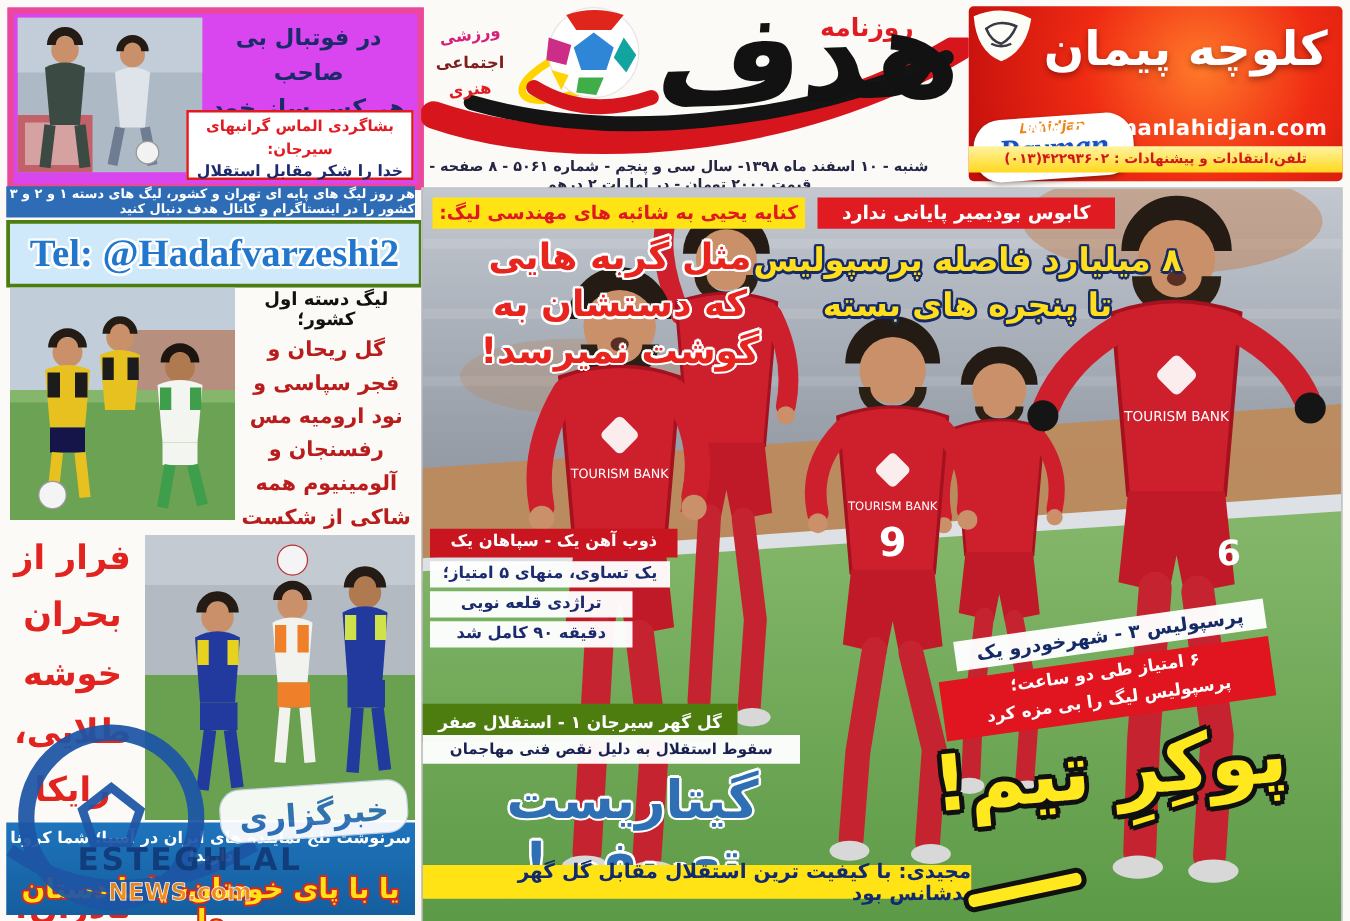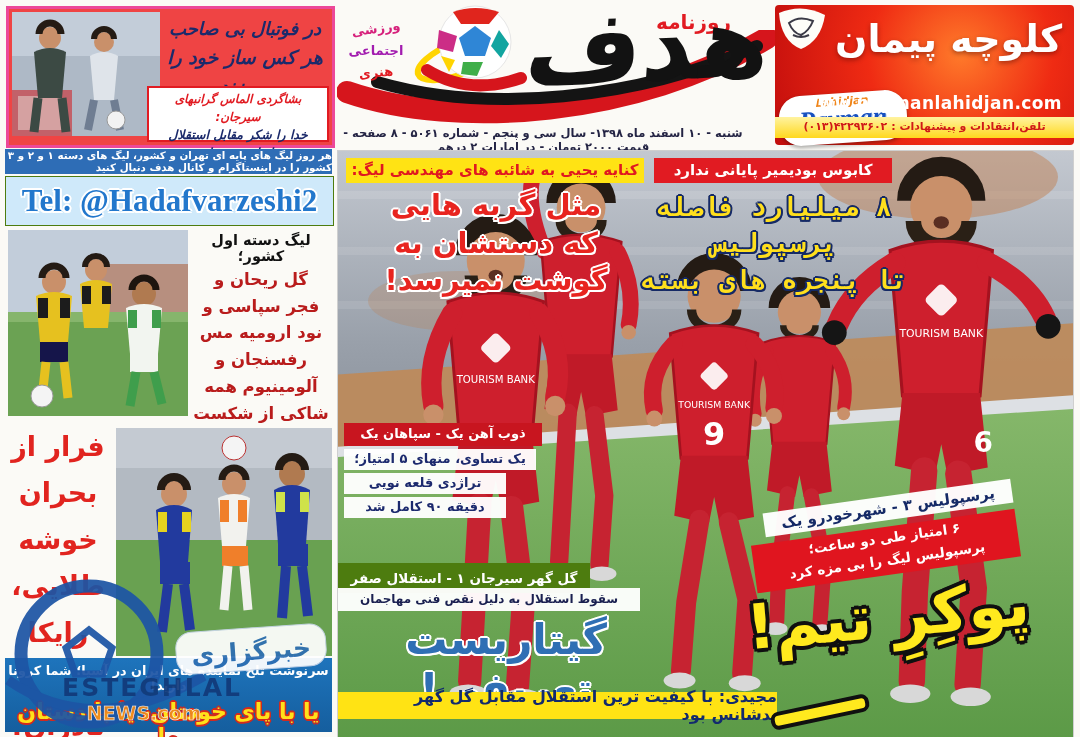--- a/index.html
+++ b/index.html
@@ -5,31 +5,31 @@
   html,body{margin:0;padding:0;background:#e9e9e9;}
   .page{position:relative;width:1080px;height:737px;background:#fbfaf6;overflow:hidden;
         font-family:"DejaVu Sans",sans-serif;}
   .abs{position:absolute;}
   .rtl{direction:rtl;unicode-bidi:plaintext;}
   .b{font-weight:bold;}
   .ctr{text-align:center;}
   svg text{font-family:"DejaVu Sans",sans-serif;}
   
   .ow{text-shadow:2px 0 #fff,-2px 0 #fff,0 2px #fff,0 -2px #fff,1.5px 1.5px #fff,-1.5px -1.5px #fff,1.5px -1.5px #fff,-1.5px 1.5px #fff;}
-  .on{text-shadow:2px 0 #152a66,-2px 0 #152a66,0 2px #152a66,0 -2px #152a66,1.5px 1.5px #152a66,-1.5px -1.5px #152a66,1.5px -1.5px #152a66,-1.5px 1.5px #152a66;font-family:Liberation Mono, monospace;}
+  .on{text-shadow:2px 0 #152a66,-2px 0 #152a66,0 2px #152a66,0 -2px #152a66,1.5px 1.5px #152a66,-1.5px -1.5px #152a66,1.5px -1.5px #152a66,-1.5px 1.5px #152a66;}
   .ok{text-shadow:4px 0 #101010,-4px 0 #101010,0 4px #101010,0 -4px #101010,3px 3px #101010,-3px -3px #101010,3px -3px #101010,-3px 3px #101010,2px 2px #101010,-2px -2px #101010;}
   .orr{text-shadow:1.6px 0 #d42a1e,-1.6px 0 #d42a1e,0 1.6px #d42a1e,0 -1.6px #d42a1e,1.2px 1.2px #d42a1e,-1.2px -1.2px #d42a1e,1.2px -1.2px #d42a1e,-1.2px 1.2px #d42a1e;}
   .strip{display:flex;align-items:center;justify-content:center;line-height:1.1;}
 </style>
 </head>
 <body>
 
 <div class="page">
 
-  <div class="abs" style="left:6px;top:6px;width:323px;height:136px;border:3px solid #ec4899;background:#ef4444;font-style:italic;">
+  <div class="abs" style="left:6px;top:6px;width:323px;height:136px;border:5px solid #ec4899;background:#d946ef;">
     <svg class="abs" style="left:3px;top:3px;" width="148" height="124" viewBox="0 0 148 124">
       <rect width="148" height="124" fill="#aeb9c6"></rect>
       <rect y="0" width="148" height="44" fill="#c3cdd9"></rect>
       <rect x="0" y="78" width="60" height="46" fill="#c8444a" opacity=".75"></rect>
       <rect x="6" y="84" width="44" height="34" fill="#e8e2da" opacity=".5"></rect>
       <g>
         <circle cx="38" cy="26" r="11" fill="#c9906a"></circle>
           <path d="M27,22 a11,11 0 0 1 22,0" stroke="#241b14" stroke-width="7" fill="none"></path>
         <path d="M22,40 Q38,32 54,40 L50,86 L26,86 Z" fill="#3c4a44"></path>
         <path d="M26,86 l-4,34 M50,86 l4,34" stroke="#3c4a44" stroke-width="9"></path>
@@ -52,21 +52,21 @@
     </div>
   </div>
 
   <div class="abs" style="left:337px;top:0;width:438px;height:124px;">
     <svg class="abs" style="left:0;top:30px;" width="438" height="94" viewBox="0 0 438 94">
       <path d="M10,62 C120,100 300,86 430,8" stroke="#d6151c" stroke-width="22" fill="none" stroke-linecap="round"></path>
       <path d="M40,52 C150,84 300,70 420,16" stroke="#141414" stroke-width="12" fill="none" stroke-linecap="round"></path>
     </svg>
     <div class="abs b ctr" style="left:8px;top:18px;width:62px;font-size:13px;line-height:1.7;">
       <div style="color:#d6217c;transform:rotate(-8deg);">ورزشی</div>
-      <div style="color:#a21caf;">اجتماعی</div>
+      <div style="color:#7f1d1d;">اجتماعی</div>
       <div style="color:#e11b22;transform:rotate(-6deg);">هنری</div>
     </div>
     <svg class="abs" style="left:72px;top:0;" width="128" height="100" viewBox="0 0 128 100">
       <ellipse cx="50" cy="58" rx="44" ry="16" fill="none" stroke="#ffd400" stroke-width="6" transform="rotate(-22 50 58)"></ellipse>
       <circle cx="66" cy="42" r="36" fill="#fff" stroke="#e6e6e6"></circle>
       <path d="M44,12 Q66,4 90,12 L80,24 L52,24 Z" fill="#e0251d"></path>
       <polygon points="66,26 82,38 76,56 56,56 50,38" fill="#2f86d6"></polygon>
       <polygon points="30,30 48,36 44,52 28,48" fill="#cc2d86"></polygon>
       <polygon points="90,30 100,44 92,58 82,46" fill="#12a5a0"></polygon>
       <polygon points="54,62 74,62 68,76 52,74" fill="#3fae49"></polygon>
@@ -91,21 +91,21 @@
       <div class="b" style="font-family:'Liberation Serif',serif;font-size:26px;font-style:italic;color:#1750bf;line-height:.85;
                   text-shadow:1px 1px 0 #bcd3f5;">Payman</div>
     </div>
     <div class="abs b" style="right:12px;bottom:32px;font-size:17px;color:#fff;letter-spacing:.4px;padding-left:17px;">www.paymanlahidjan.com</div>
   </div>
   <div class="abs strip rtl b" style="left:775px;top:117px;width:299px;height:21px;background:linear-gradient(#fff3a0,#ffd81e);
               color:#d01818;font-size:11px;">تلفن،انتقادات و پیشنهادات : ۴۲۲۹۳۶۰۲(۰۱۳)</div>
 
   <div class="abs strip rtl b" style="left:5px;top:149px;width:327px;height:25px;background:#2e6db6;color:#fff;font-size:10.3px;">هر روز لیگ های پایه ای تهران و کشور، لیگ های دسته ۱ و ۲ و ۳ کشور را در اینستاگرام و کانال هدف دنبال کنید</div>
 
-  <div class="abs strip" style="left:5px;top:176px;width:327px;height:48px;background:#cfe9fa;border:1px solid #4d7c0f;">
+  <div class="abs strip" style="left:5px;top:176px;width:327px;height:48px;background:#cfe9fa;border:3px solid #4d7c0f;">
     <span class="b ow" style="font-family:'Liberation Serif',serif;font-size:31px;color:#2277cc;">Tel: @Hadafvarzeshi2</span>
   </div>
 
   <svg class="abs" style="left:8px;top:230px;" width="180" height="186" viewBox="0 0 180 186">
     <rect width="180" height="186" fill="#c2cdda"></rect>
     <rect x="90" y="34" width="90" height="48" fill="#b5846f" opacity=".85"></rect>
     <rect y="82" width="180" height="104" fill="#6ba253"></rect>
     <rect y="82" width="180" height="10" fill="#86b56c"></rect>
     <g>
       <circle cx="46" cy="52" r="12" fill="#c9906a"></circle>

